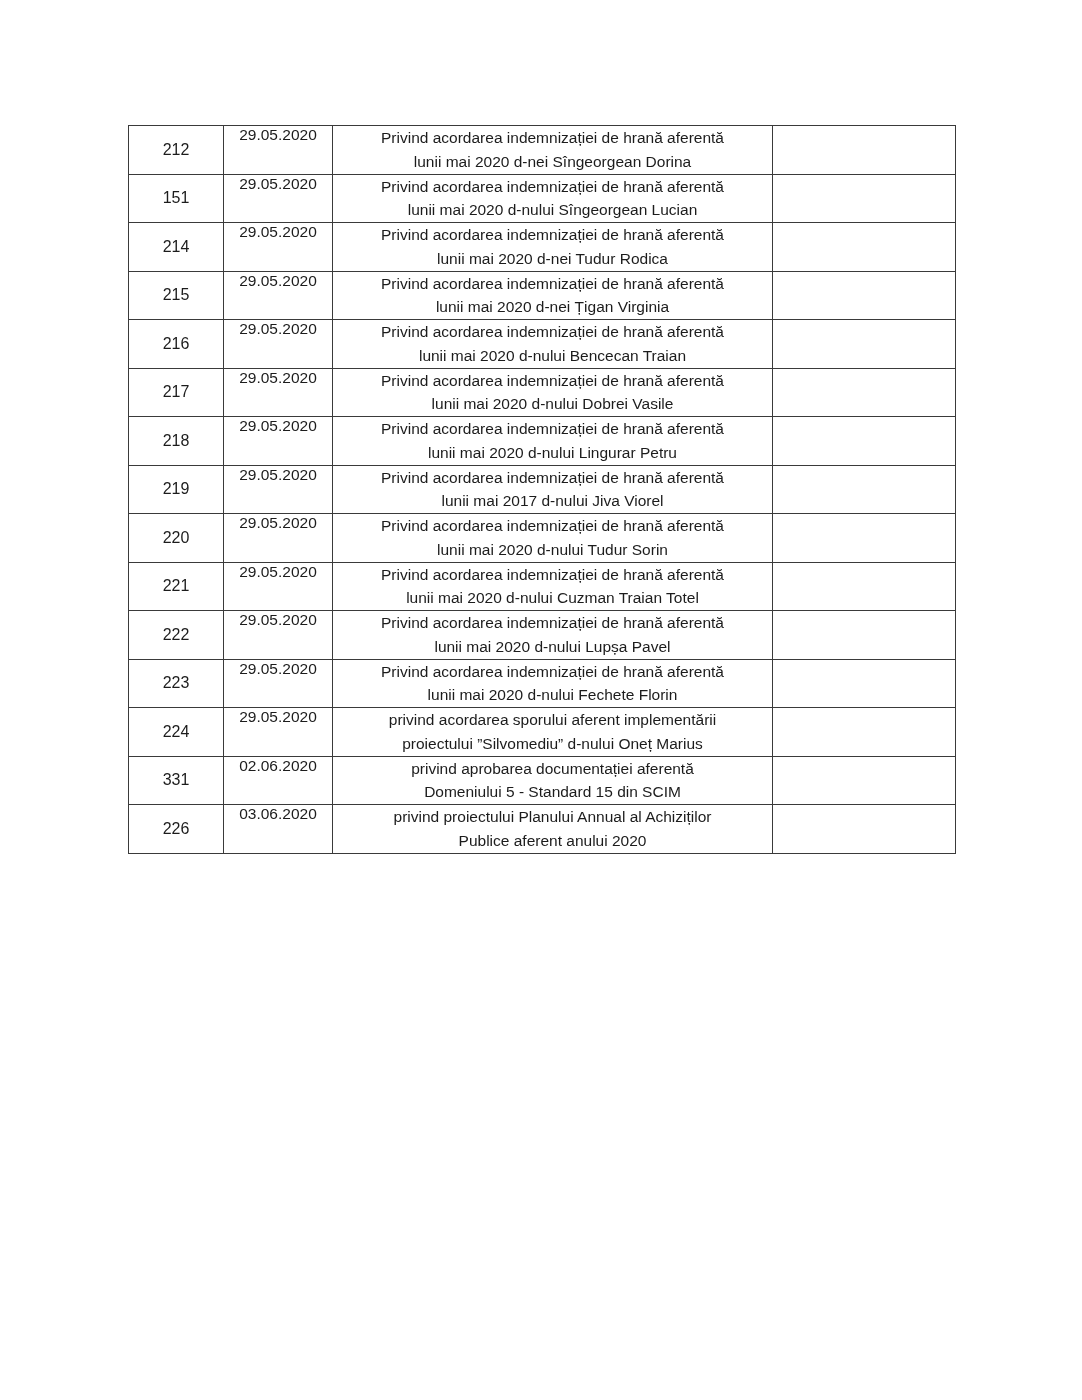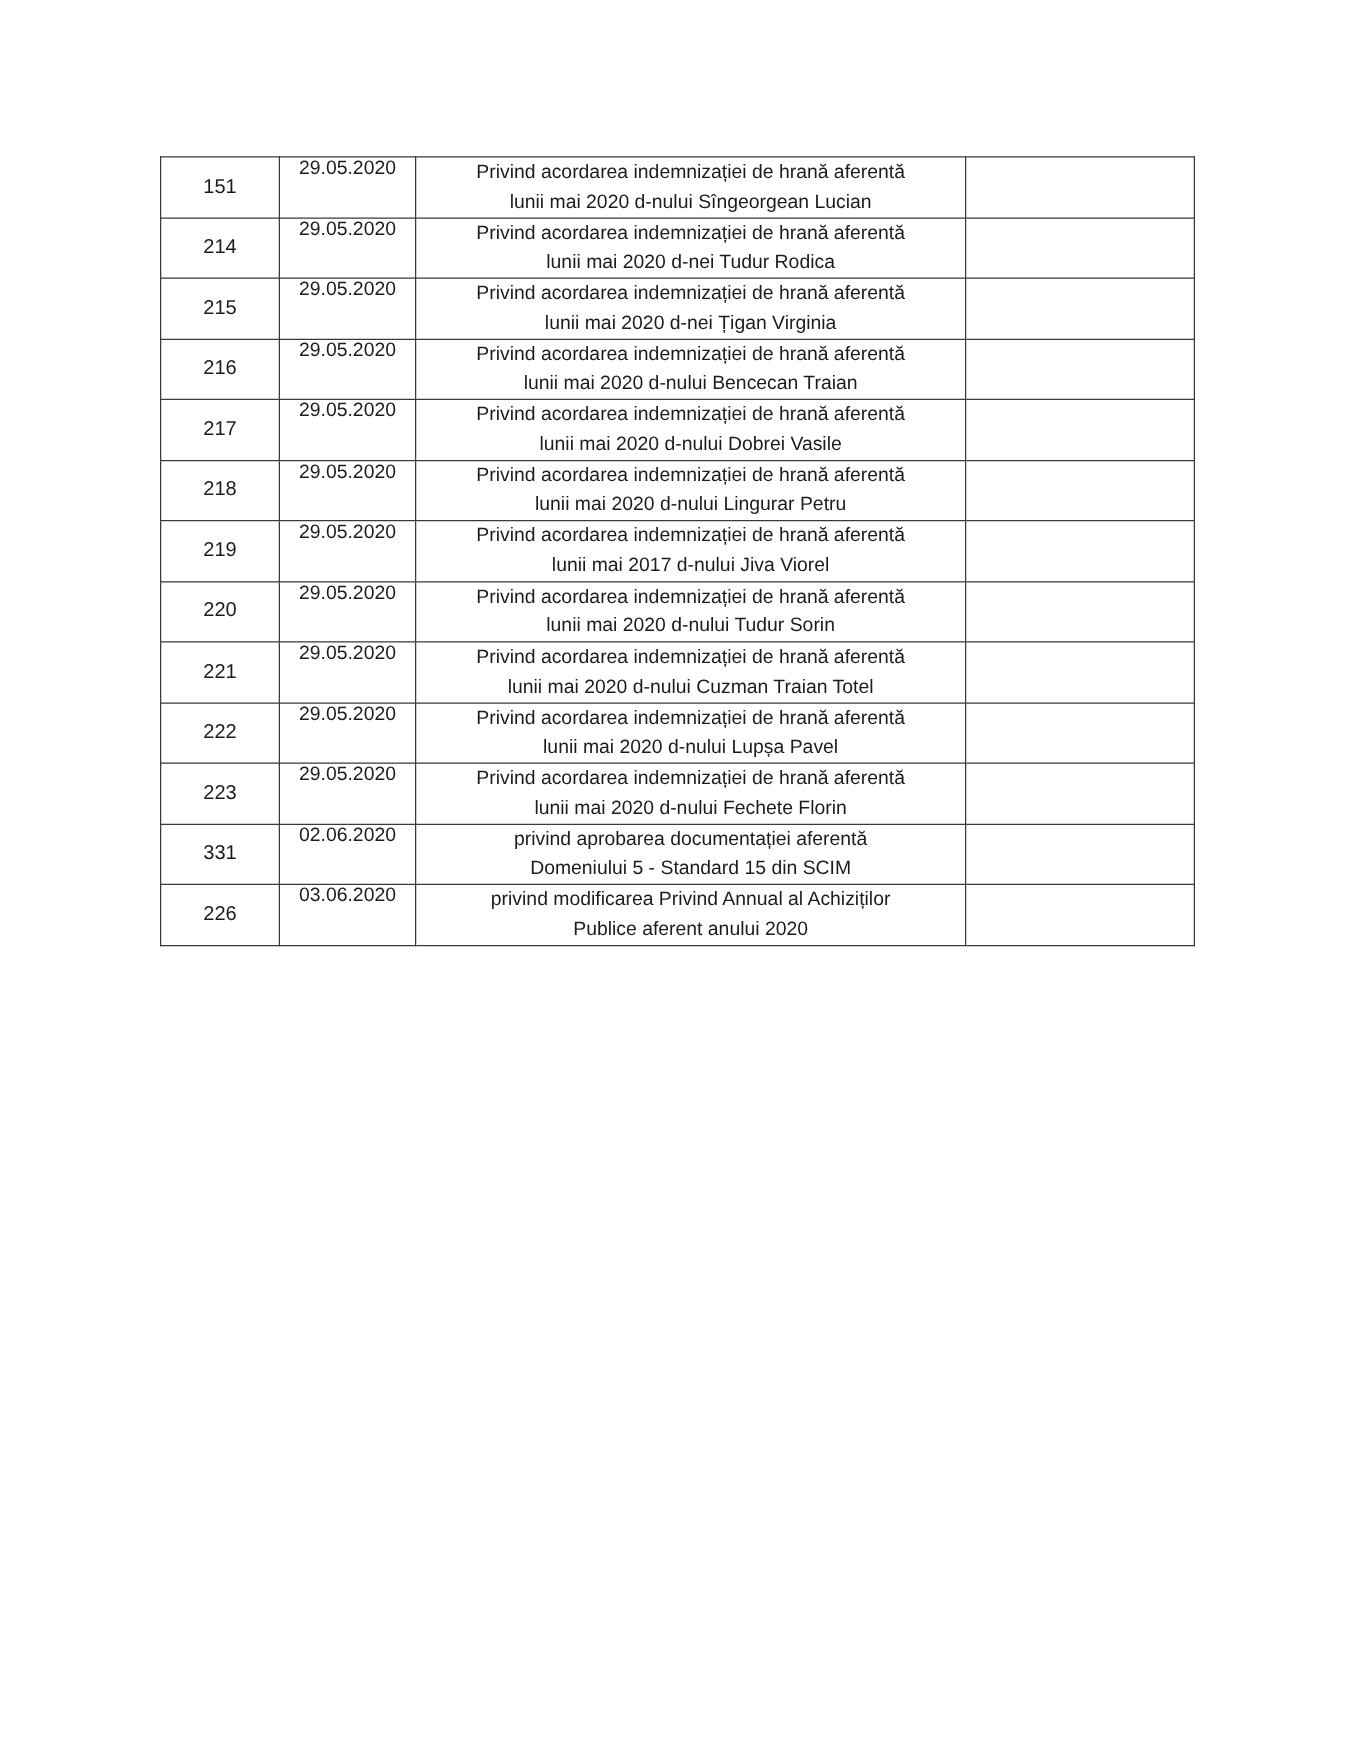--- a/index.html
+++ b/index.html
@@ -63,20 +63,33 @@
   <table class="decisions">
     <colgroup>
       <col style="width:95px">
       <col style="width:109px">
       <col style="width:440px">
       <col style="width:183px">
     </colgroup>
     <tbody>
         <tr>
     <td class="num-cell">
+      <span>212</span>
+    </td>
+    <td class="date-cell">
+      <span>29.05.2020</span>
+    </td>
+    <td class="desc-cell">
+      <div>Privind acordarea indemnizației de hrană aferentă</div>
+      <div>lunii mai 2020 d-nei Sîngeorgean Dorina</div>
+    </td>
+    <td class="notes-cell"></td>
+  </tr>
+        <tr>
+    <td class="num-cell">
       <span>151</span>
     </td>
     <td class="date-cell">
       <span>29.05.2020</span>
     </td>
     <td class="desc-cell">
       <div>Privind acordarea indemnizației de hrană aferentă</div>
       <div>lunii mai 2020 d-nului Sîngeorgean Lucian</div>
     </td>
     <td class="notes-cell"></td>
@@ -201,20 +214,33 @@
         <tr>
     <td class="num-cell">
       <span>223</span>
     </td>
     <td class="date-cell">
       <span>29.05.2020</span>
     </td>
     <td class="desc-cell">
       <div>Privind acordarea indemnizației de hrană aferentă</div>
       <div>lunii mai 2020 d-nului Fechete Florin</div>
+    </td>
+    <td class="notes-cell"></td>
+  </tr>
+        <tr>
+    <td class="num-cell">
+      <span>224</span>
+    </td>
+    <td class="date-cell">
+      <span>29.05.2020</span>
+    </td>
+    <td class="desc-cell">
+      <div>privind acordarea sporului aferent implementării</div>
+      <div>proiectului ”Silvomediu” d-nului Oneț Marius</div>
     </td>
     <td class="notes-cell"></td>
   </tr>
         <tr>
     <td class="num-cell">
       <span>331</span>
     </td>
     <td class="date-cell">
       <span>02.06.2020</span>
     </td>
@@ -225,20 +251,20 @@
     <td class="notes-cell"></td>
   </tr>
         <tr>
     <td class="num-cell">
       <span>226</span>
     </td>
     <td class="date-cell">
       <span>03.06.2020</span>
     </td>
     <td class="desc-cell">
-      <div>privind modificarea Privind Annual al Achiziților</div>
+      <div>privind proiectului Planului Annual al Achiziților</div>
       <div>Publice aferent anului 2020</div>
     </td>
     <td class="notes-cell"></td>
   </tr>
       </tbody>
   </table>
 </div>
 
 </body></html>

